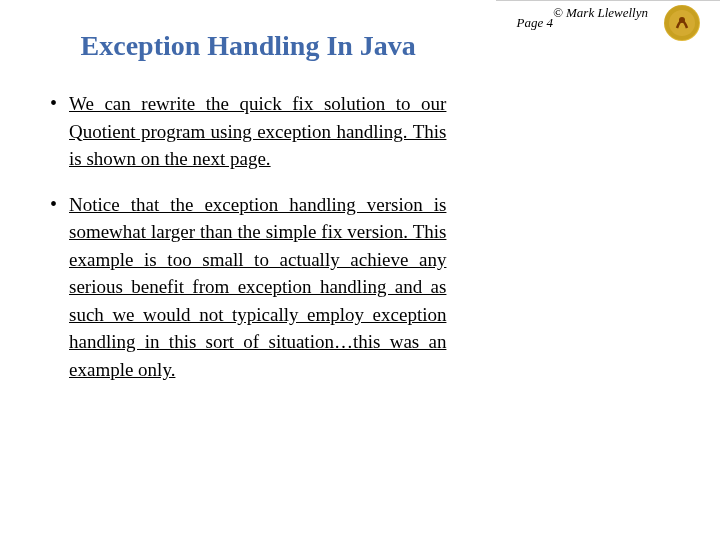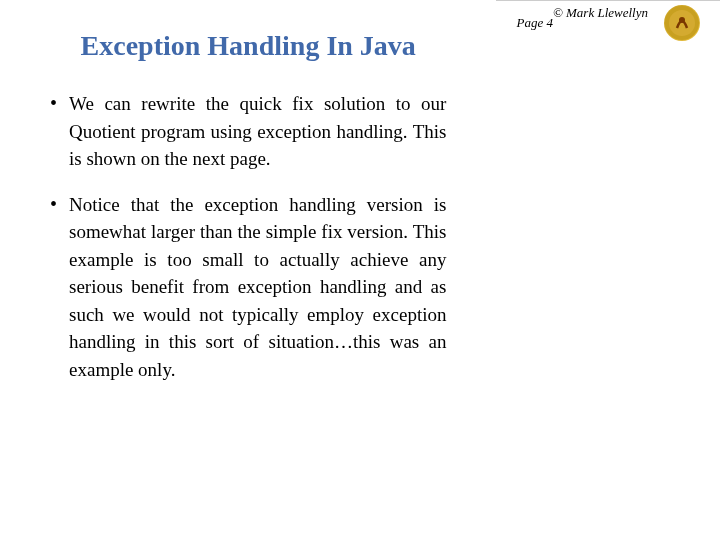--- a/index.html
+++ b/index.html
@@ -55,20 +55,21 @@
       flex-shrink: 0;
       color: #000000;
     }
 
     .bullet-text {
       font-size: 19px;
       line-height: 1.45;
       color: #000000;
       text-align: justify;
       font-family: "Times New Roman", Times, serif;
+      text-decoration: underline;
     }
 
     .footer {
       display: flex;
       justify-content: space-between;
       align-items: center;
       padding: 8px 20px;
       border-top: 1px solid #cccccc;
       background: #ffffff;
       height: 44px;

